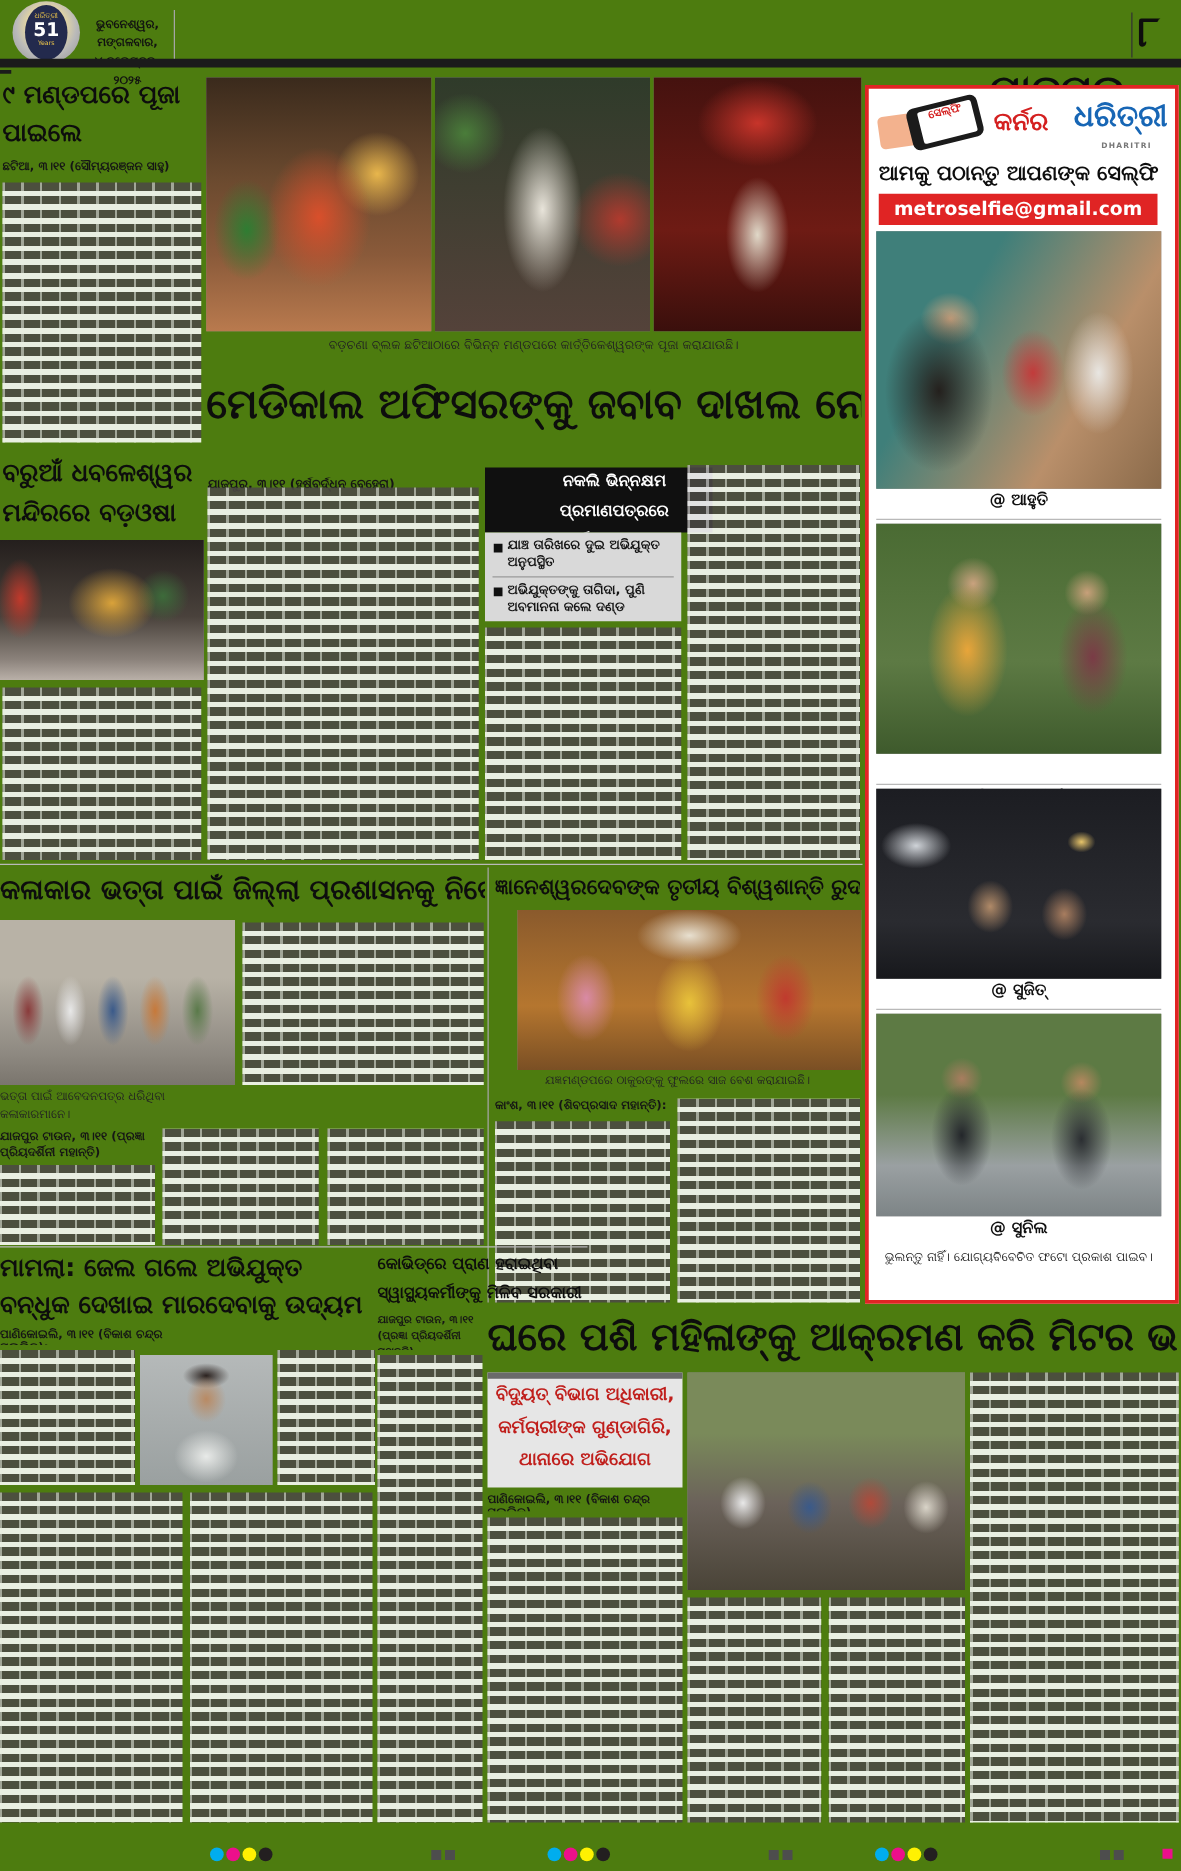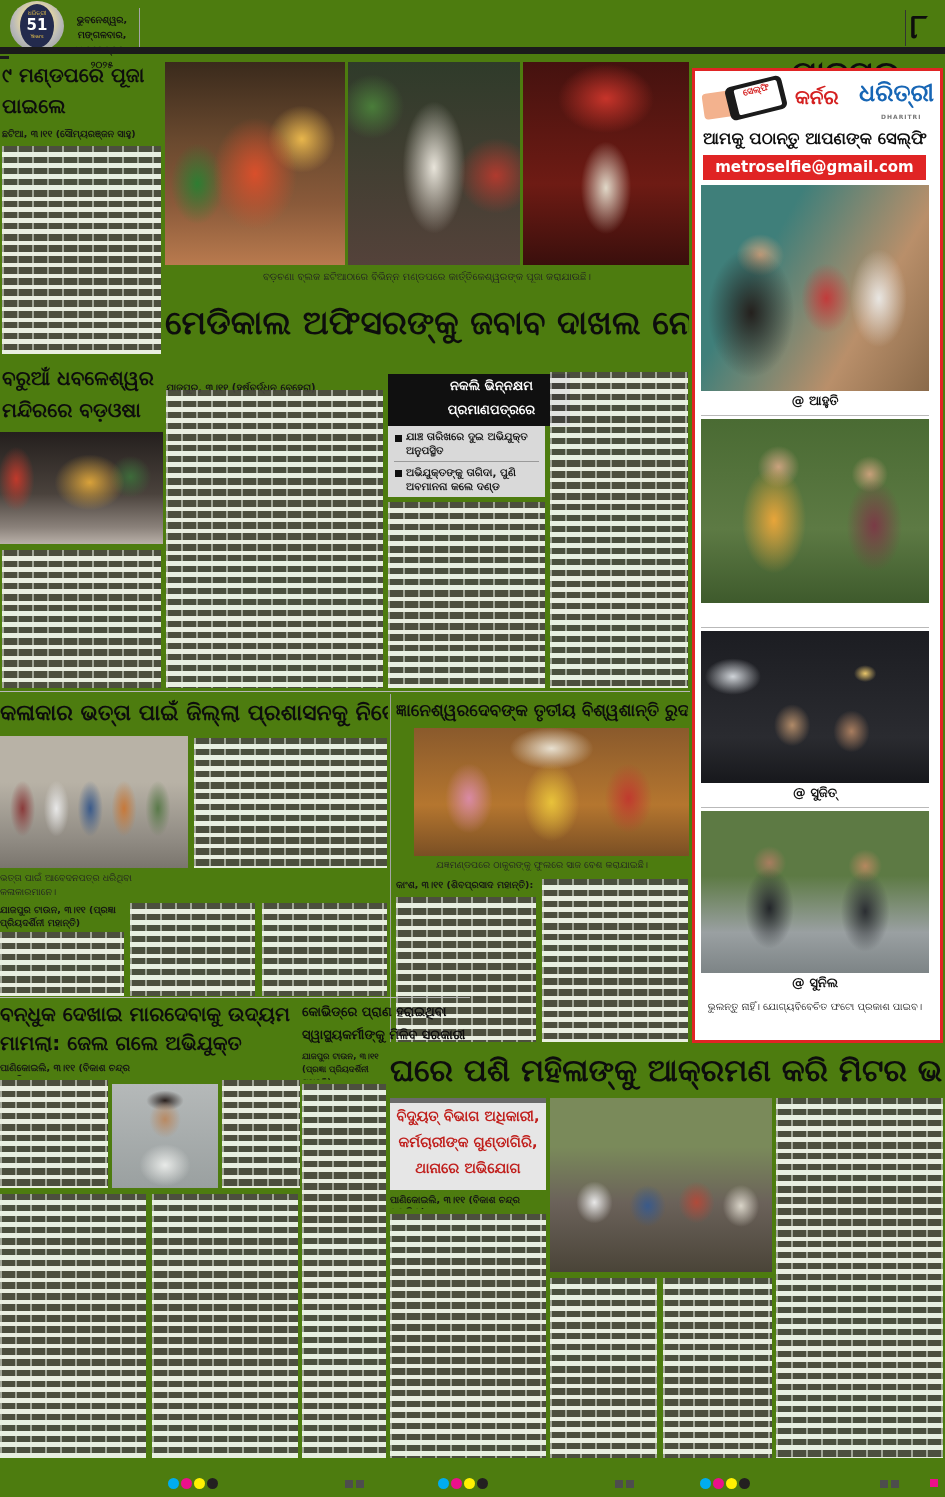--- a/index.html
+++ b/index.html
@@ -187,22 +187,22 @@
       radial-gradient(34px 50px at 78% 55%, #c03a2e, rgba(0,0,0,0) 70%),
       radial-gradient(60px 30px at 50% 16%, #e8e0d0, rgba(0,0,0,0) 70%),
       linear-gradient(180deg,#8a5a2c,#b5762f 60%,#7a4f24);"></div>
   <div class="abs cap" style="left:396px;top:859px;width:292px;height:15px;font-size:9.5px;text-align:center;">ଯଜ୍ଞମଣ୍ଡପରେ ଠାକୁରଙ୍କୁ ଫୁଲରେ ସାଜ ବେଶ କରାଯାଇଛି।</div>
   <div class="abs byline" style="left:396px;top:879px;width:142px;height:14px;font-size:9.5px;">କାଂଶ, ୩।୧୧ (ଶିବପ୍ରସାଦ ମହାନ୍ତି):</div>
   <div class="abs greek" style="left:396px;top:897px;width:140px;height:145px;"></div>
   <div class="abs greek" style="left:542px;top:879px;width:146px;height:163px;"></div>
 
   <div class="abs hr" style="left:0;top:997px;width:470px;height:1px;"></div>
   <div class="abs hlwrap" style="left:0;top:1000px;width:300px;height:58px;font-size:20px;line-height:29px;">
+    <div>ମାମଲା: ଜେଲ ଗଲେ ଅଭିଯୁକ୍ତ</div>
     <div>ବନ୍ଧୁକ ଦେଖାଇ ମାରଦେବାକୁ ଉଦ୍ୟମ</div>
-    <div>ମାମଲା: ଜେଲ ଗଲେ ଅଭିଯୁକ୍ତ</div>
   </div>
   <div class="abs byline" style="left:0;top:1062px;width:150px;height:14px;font-size:9.5px;">ପାଣିକୋଇଲି, ୩।୧୧ (ବିକାଶ ଚନ୍ଦ୍ର ମଲ୍ଲିକ):</div>
   <div class="abs photo" style="left:112px;top:1084px;width:106px;height:104px;background-image:
       radial-gradient(22px 26px at 50% 34%, #b98a63, rgba(0,0,0,0) 72%),
       radial-gradient(34px 28px at 50% 78%, #e8eae8, rgba(0,0,0,0) 75%),
       radial-gradient(26px 14px at 50% 16%, #2a211e, rgba(0,0,0,0) 72%),
       linear-gradient(180deg,#b5b9b9,#9aa0a0);"></div>
   <div class="abs greek" style="left:0;top:1080px;width:108px;height:108px;"></div>
   <div class="abs greek" style="left:222px;top:1080px;width:78px;height:108px;"></div>
   <div class="abs greek" style="left:0;top:1194px;width:146px;height:264px;"></div>

